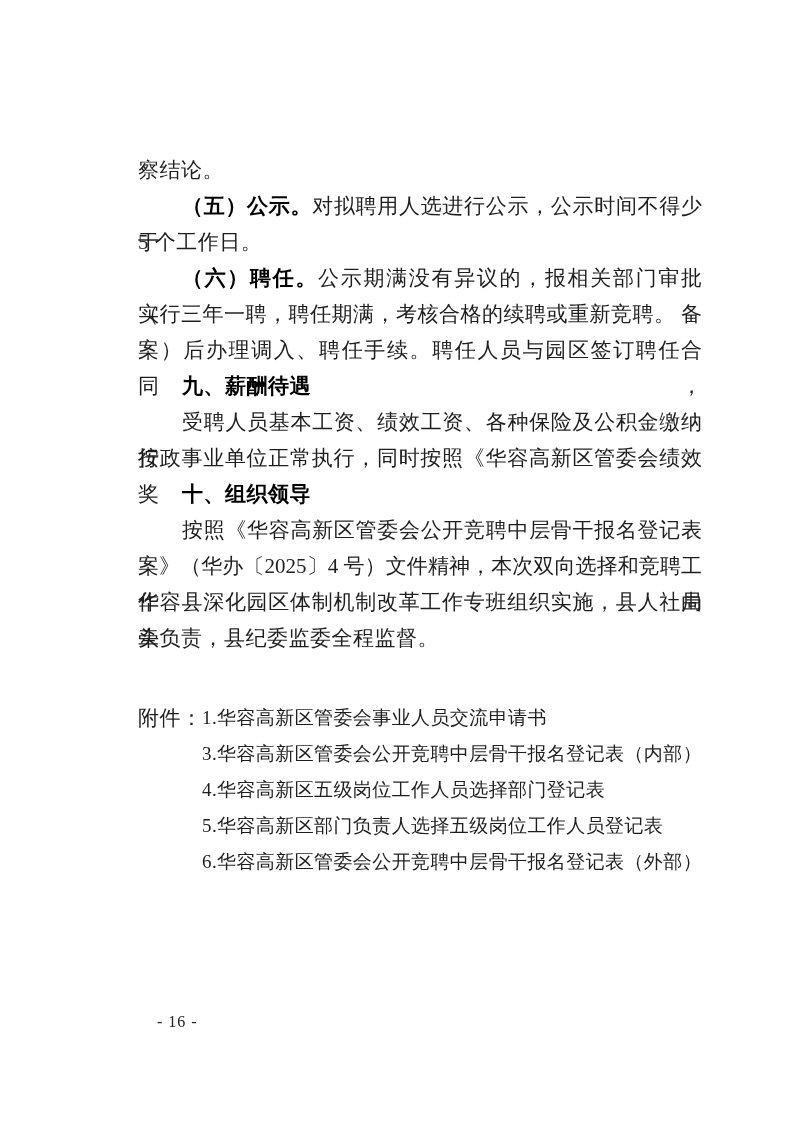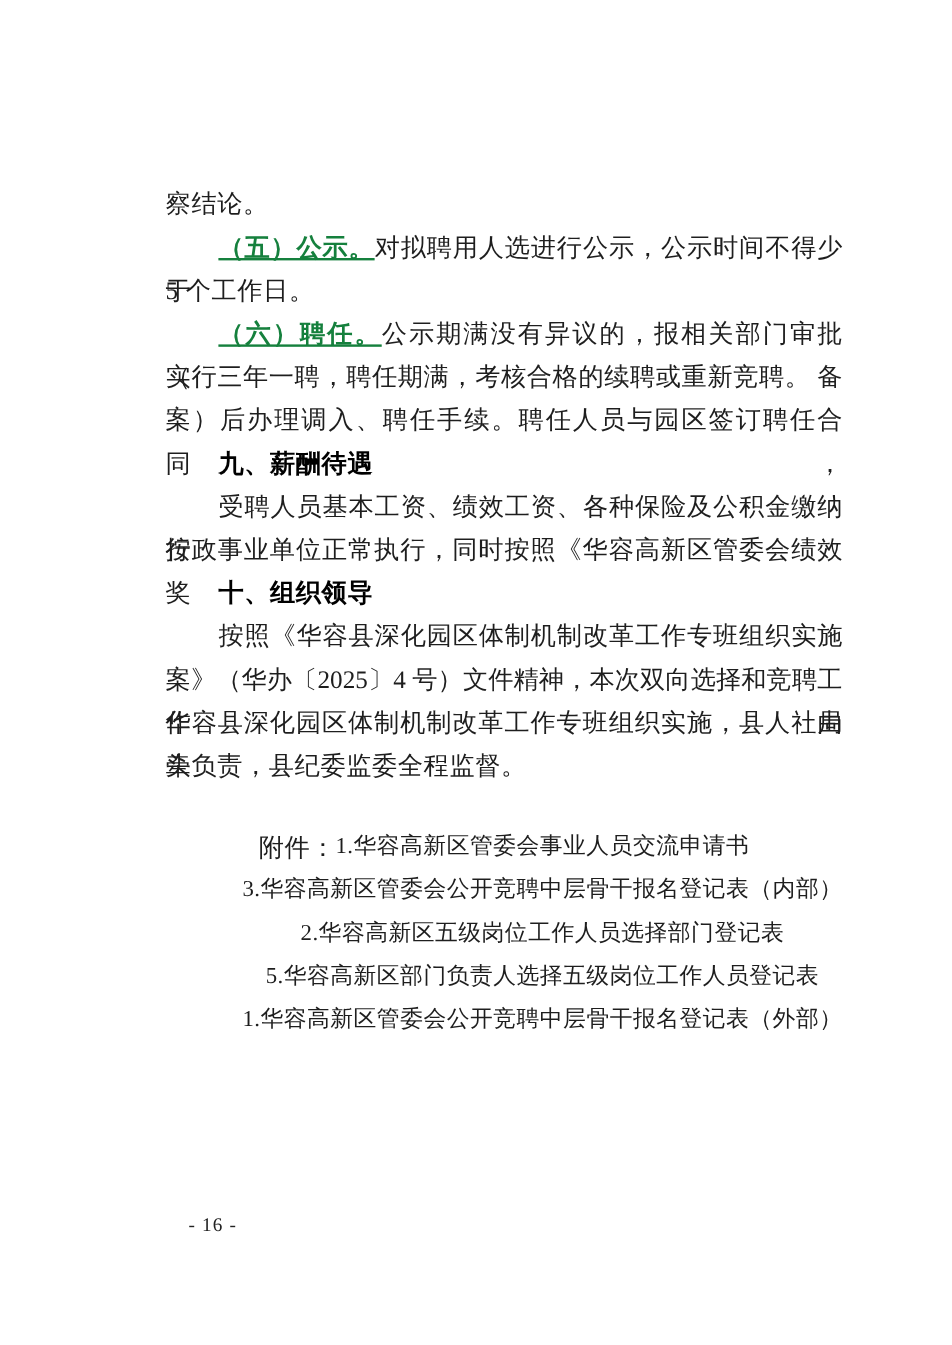--- a/index.html
+++ b/index.html
@@ -37,31 +37,29 @@
     text-align-last: justify;
     letter-spacing: 0px;
   }
   .line.ind { text-indent: 44px; }
   .line.hd {
     font-weight: 700;
     color: #000000;
   }
   .lead {
     font-weight: 700;
-    color: #15803d;
-    text-decoration: underline;
+    color: #000000;
   }
   .line.spacer { height: 36px; }
   .attach-row {
     font-size: 19px;
-    line-height: 28px;
+    line-height: 52px;
     height: 36px;
     white-space: nowrap;
     letter-spacing: 0.4px;
-    text-align: center;
   }
   .attach-label {
     display: inline-block;
     width: 64px;
     font-size: 21px;
     letter-spacing: 0.5px;
     vertical-align: bottom;
   }
   .attach-row.cont { padding-left: 64px; }
   .pageno {
@@ -87,31 +85,31 @@
 
     <div class="line fill ind"><span class="lead">（六）聘任。</span><span>公示期满没有异议的，报相关部门审批（备</span></div>
     <div class="line">实行三年一聘，聘任期满，考核合格的续聘或重新竞聘。</div>
     <div class="line fill">案）后办理调入、聘任手续。聘任人员与园区签订聘任合同，</div>
 
     <div class="line hd ind">九、薪酬待遇</div>
     <div class="line fill ind">受聘人员基本工资、绩效工资、各种保险及公积金缴纳按</div>
     <div class="line fill">行政事业单位正常执行，同时按照《华容高新区管委会绩效奖</div>
 
     <div class="line hd ind">十、组织领导</div>
-    <div class="line fill ind">按照《华容县深化园区体制机制改革工作专班组织实施</div>
+    <div class="line fill ind">按照《华容高新区管委会公开竞聘中层骨干报名登记表</div>
     <div class="line fill">案》（华办〔2025〕4 号）文件精神，本次双向选择和竞聘工作由</div>
     <div class="line fill">华容县深化园区体制机制改革工作专班组织实施，县人社局牵</div>
     <div class="line">头负责，县纪委监委全程监督。</div>
 
     <div class="line spacer"></div>
 
     <div class="attach">
       <div class="attach-row"><span class="attach-label">附件：</span><span>1.华容高新区管委会事业人员交流申请书</span></div>
       <div class="attach-row cont">3.华容高新区管委会公开竞聘中层骨干报名登记表（内部）</div>
-      <div class="attach-row cont">2.华容高新区五级岗位工作人员选择部门登记表</div>
+      <div class="attach-row cont">4.华容高新区五级岗位工作人员选择部门登记表</div>
       <div class="attach-row cont">5.华容高新区部门负责人选择五级岗位工作人员登记表</div>
-      <div class="attach-row cont">1.华容高新区管委会公开竞聘中层骨干报名登记表（外部）</div>
+      <div class="attach-row cont">6.华容高新区管委会公开竞聘中层骨干报名登记表（外部）</div>
     </div>
 
   </main>
 
   <div class="pageno">- 16 -</div>
 </div>
 
 </body></html>

